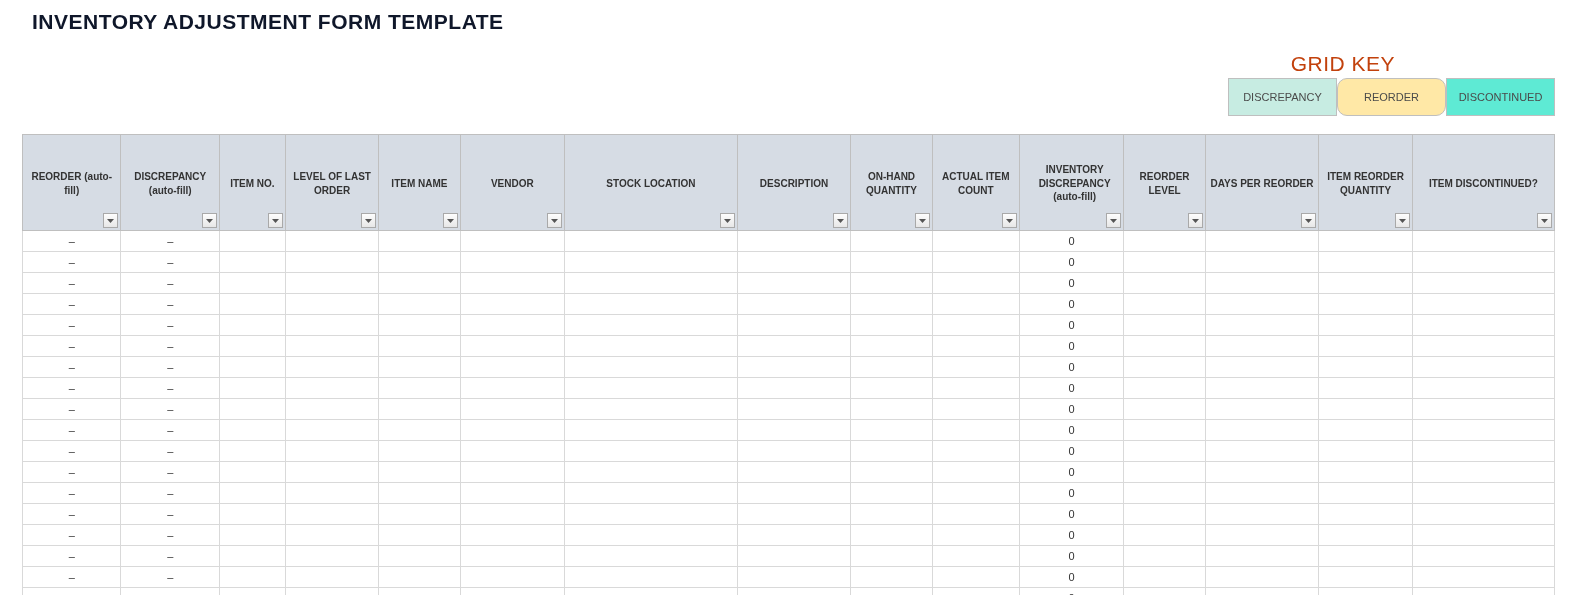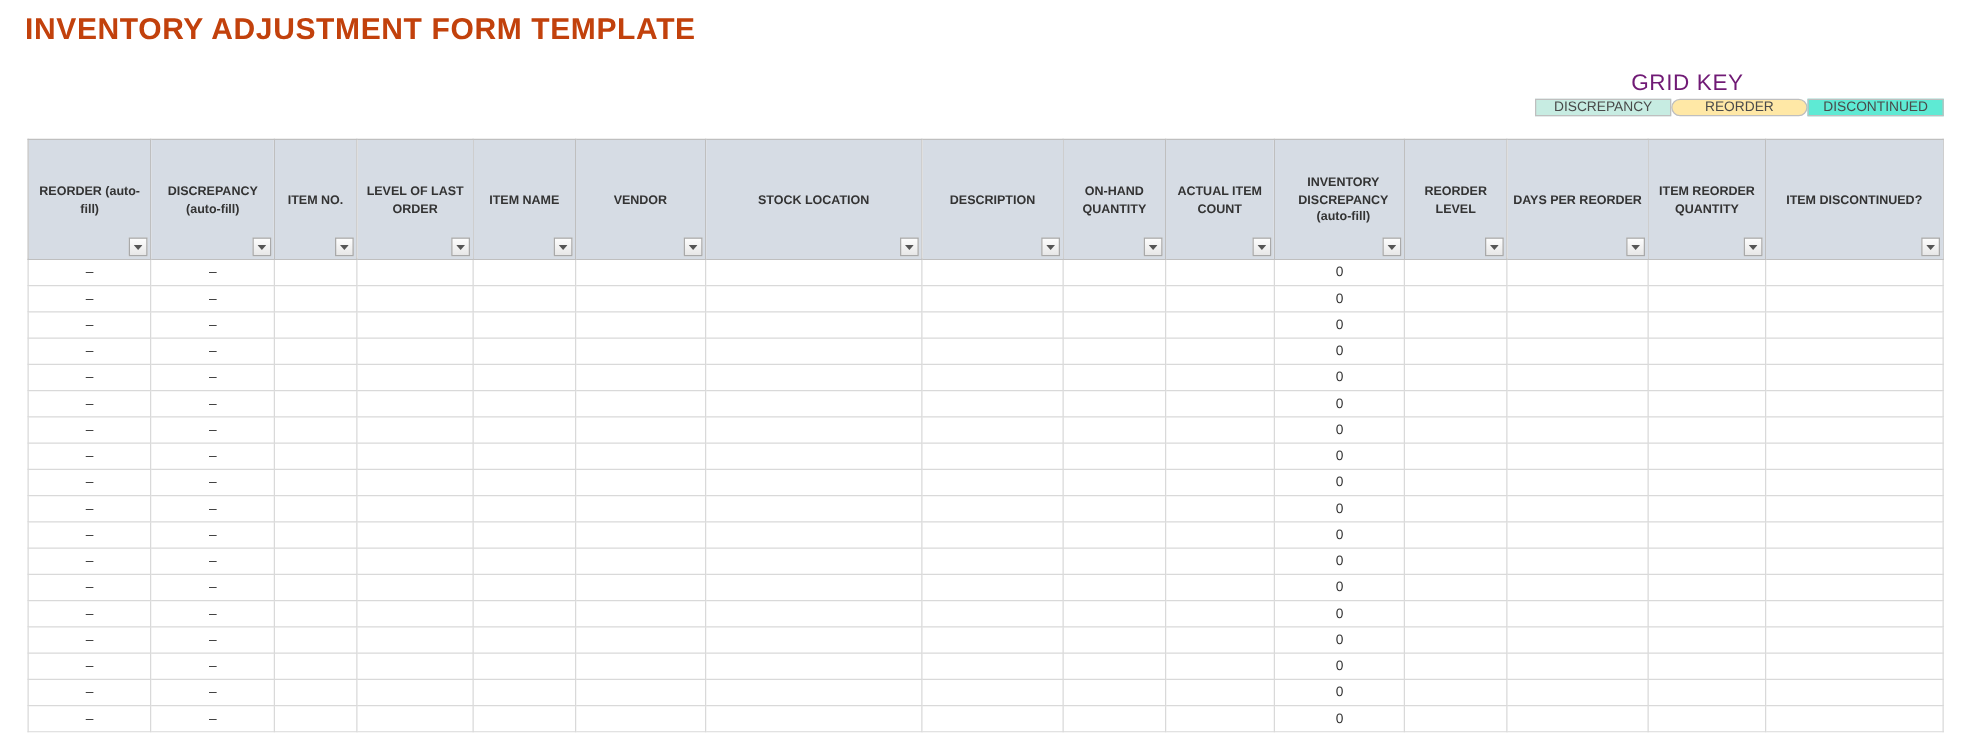--- a/index.html
+++ b/index.html
@@ -7,49 +7,49 @@
     margin: 0;
     padding: 0;
     font-family: Arial, Helvetica, sans-serif;
     font-size: 12px;
     color: #333;
     background: #fff;
     width: 1570px;
   }
   .title {
     font-family: "Century Gothic", "Arial", sans-serif;
-    font-size: 24px;
+    font-size: 21px;
     font-weight: bold;
     letter-spacing: 0.5px;
-    color: #c2410c;
-    padding: 10px 0 0 20px;
+    color: #0f172a;
+    padding: 10px 0 0 32px;
   }
   .gridkey-wrap {
     width: 1555px;
     margin-top: 18px;
   }
   .gridkey-title {
     text-align: right;
     font-family: "Century Gothic", "Arial", sans-serif;
-    font-size: 18px;
-    color: #701a75;
+    font-size: 21px;
+    color: #c2410c;
     padding-right: 160px;
     letter-spacing: 0.5px;
   }
   .gridkey-row {
     display: flex;
     justify-content: flex-end;
     margin-top: 2px;
   }
   .gridkey-cell {
     border: 1px solid #bfbfbf;
     font-family: "Century Gothic", "Arial", sans-serif;
     font-size: 11px;
     color: #4a4a4a;
-    padding: 0 0;
+    padding: 12px 0;
     text-align: center;
     width: 109px;
   }
   .gk-disc { background: #c7ece2; }
   .gk-reorder { background: #ffe8a6; border-radius: 10px; }
   .gk-discont { background: #5eead4; }
 
   table.grid {
     border-collapse: collapse;
     margin: 18px 0 0 22px;

